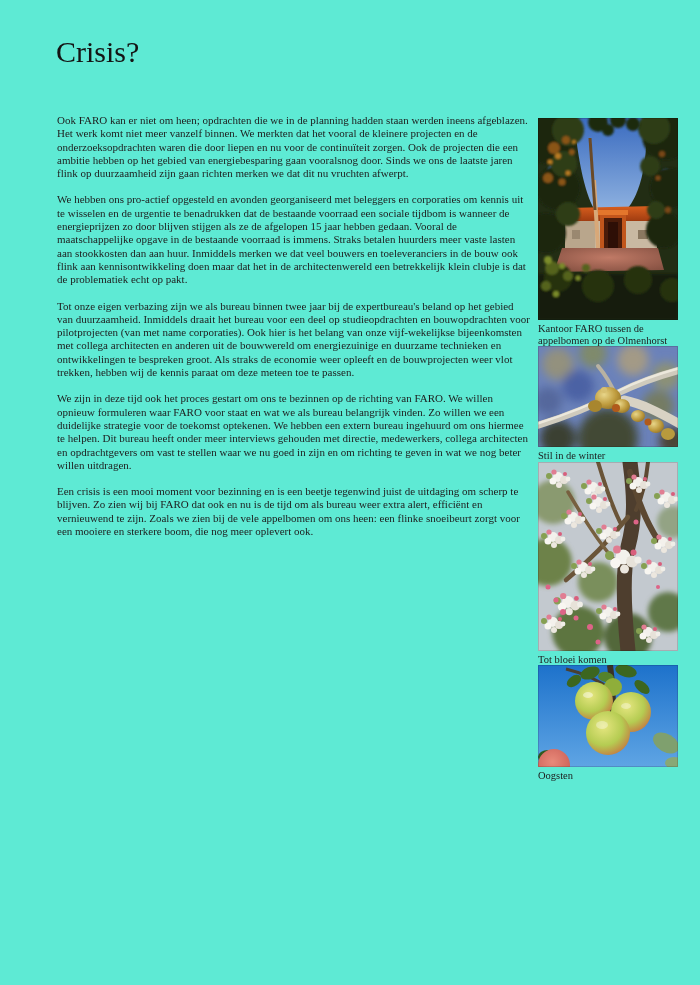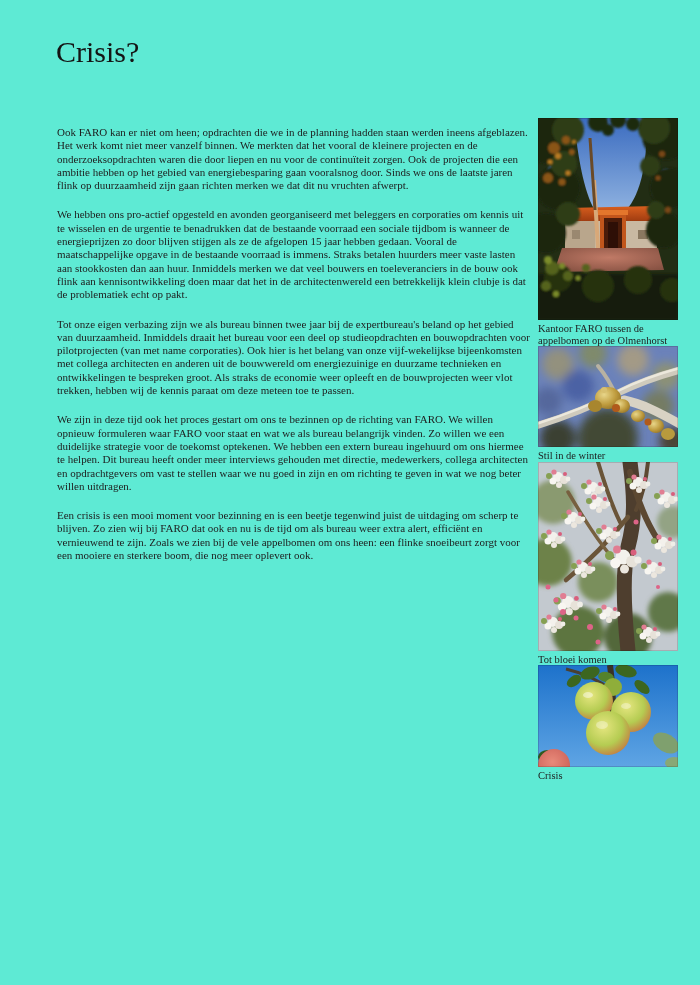--- a/index.html
+++ b/index.html
@@ -24,21 +24,21 @@
   .article {
     position: absolute;
     left: 57px;
     top: 110px;
     width: 473px;
     font-size: 11px;
     line-height: 13.3px;
     color: #1d1d1d;
     text-align: left;
   }
-  .article p { margin: 16px 0 13px 0; }
+  .article p { margin: 4px 0 13px 0; }
   .sidebar {
     position: absolute;
     left: 538px;
     top: 118px;
     width: 128px;
   }
   figure.fig { margin: 0; padding: 0; }
   .fig-1 { margin-bottom: 6px; }
   .fig-2 { margin-bottom: 19px; }
   .fig-3 { margin-bottom: 6px; }
@@ -332,17 +332,17 @@
         <circle cx="75" cy="22" r="9" fill="#8fae3a"></circle>
         <circle cx="56" cy="36" r="19" fill="url(#apl)"></circle>
         <circle cx="93" cy="47" r="20" fill="url(#apl)"></circle>
         <circle cx="70" cy="68" r="22" fill="url(#apl)"></circle>
         <circle cx="16" cy="100" r="16" fill="url(#apl2)"></circle>
         <ellipse cx="50" cy="30" rx="5" ry="3" fill="#ffffff" opacity="0.45"></ellipse>
         <ellipse cx="64" cy="60" rx="6" ry="4" fill="#ffffff" opacity="0.35"></ellipse>
         <ellipse cx="88" cy="41" rx="5" ry="3" fill="#ffffff" opacity="0.35"></ellipse>
         <ellipse cx="136" cy="98" rx="9" ry="6" fill="#88a876"></ellipse>
       </svg>
-      <figcaption>Crisis</figcaption>
+      <figcaption>Oogsten</figcaption>
     </figure>
 
   </aside>
 </div>
 
 </body></html>

